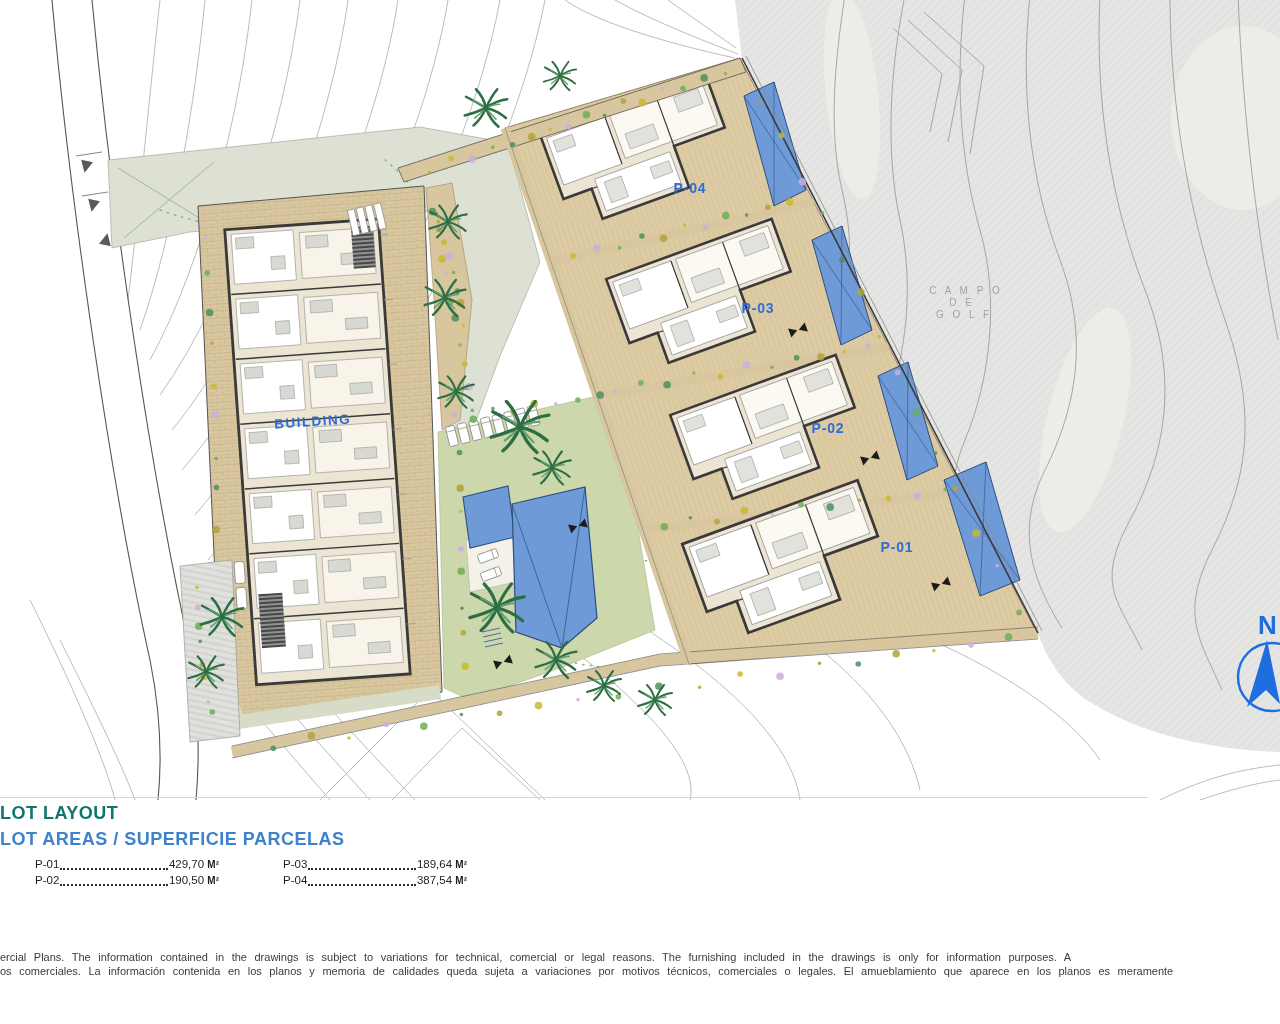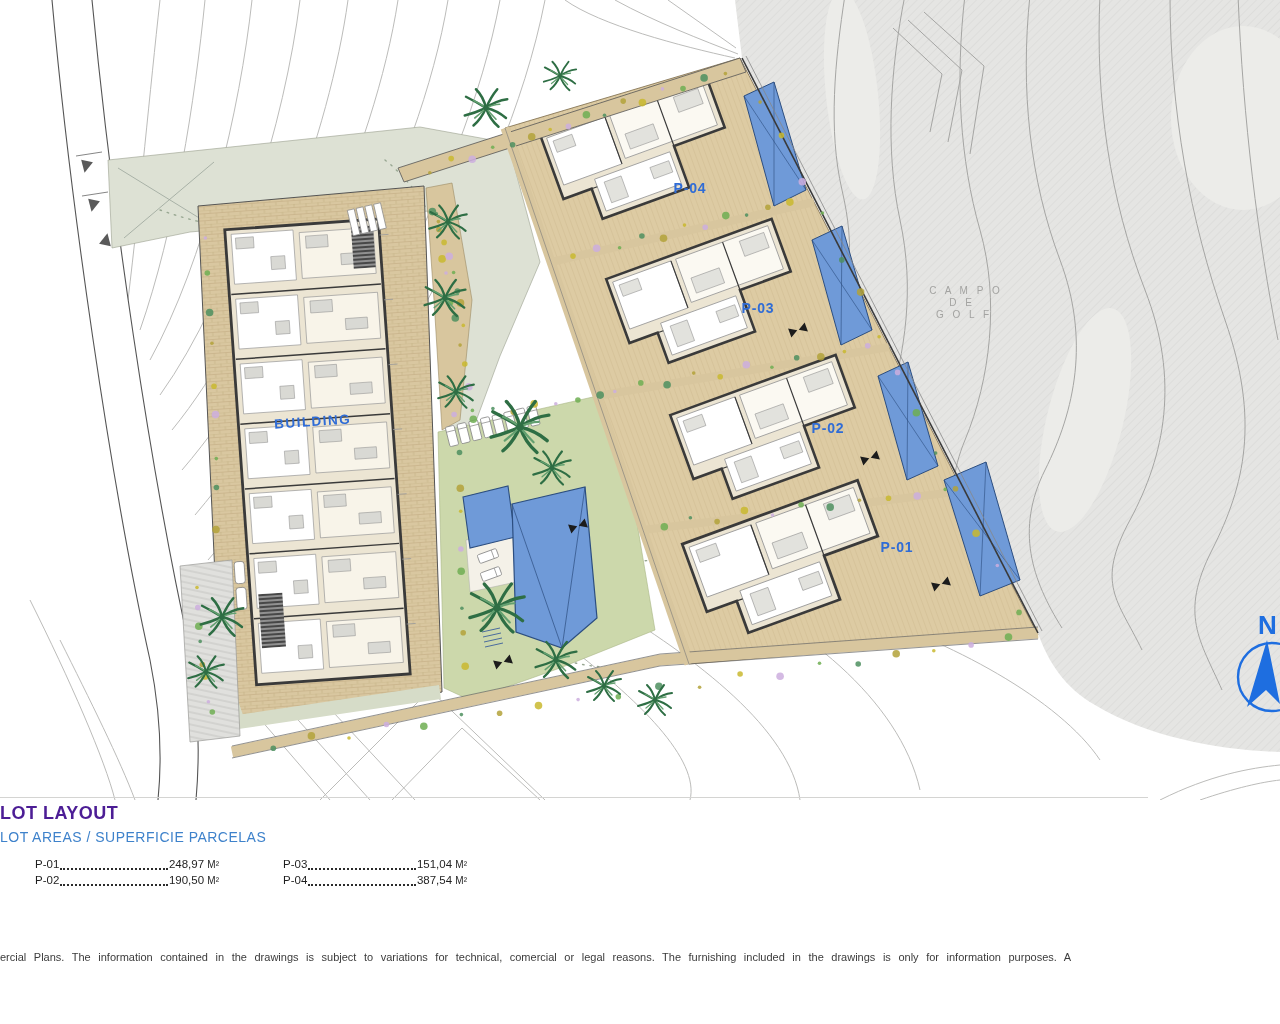--- a/index.html
+++ b/index.html
@@ -1,28 +1,28 @@
 <!DOCTYPE html>
 <html><head>
 <meta charset="utf-8">
 <style>
   html,body{margin:0;padding:0;background:#fff;width:1280px;height:1024px;overflow:hidden;
     font-family:"Liberation Sans",sans-serif;}
   #stage{position:relative;width:1280px;height:1024px;background:#fff;}
   #plansvg{position:absolute;left:0;top:0;}
   .sep-line{position:absolute;left:0;top:797px;width:1148px;height:1px;background:#d4d4d2;}
-  .title1{position:absolute;left:0;top:803px;font-size:18px;font-weight:bold;color:#4c1d95;letter-spacing:.5px;white-space:nowrap;}
-  .title2{position:absolute;left:0;top:829px;font-size:14px;font-weight:normal;color:#3e82cb;letter-spacing:.5px;white-space:nowrap;}
+  .title1{position:absolute;left:0;top:803px;font-size:18px;font-weight:bold;color:#0f766e;letter-spacing:.5px;white-space:nowrap;}
+  .title2{position:absolute;left:0;top:829px;font-size:18px;font-weight:bold;color:#3e82cb;letter-spacing:.5px;white-space:nowrap;}
   .legend-col{position:absolute;top:858px;width:184px;font-size:11.5px;color:#1f1f1f;}
   .legend-col.c1{left:35px;}
   .legend-col.c2{left:283px;}
   .legend-row{display:flex;align-items:flex-end;margin-bottom:4px;}
   .legend-row .dots{flex:1;border-bottom:2px dotted #2b2b2b;height:9px;margin:0 1px;}
   .legend-row .val{white-space:nowrap;}
-  .legend-row .unit{font-size:10px;}
+  .legend-row .unit{font-size:10px;font-weight:bold;}
   .disclaimer{position:absolute;left:0;top:951px;width:1280px;overflow:hidden;
     font-size:11px;line-height:13.6px;color:#3b3b3b;word-spacing:4.5px;white-space:nowrap;}
   .plot-label{font-weight:bold;fill:#2f6cd6;font-size:14px;letter-spacing:.8px;}
   .bldg-label{font-weight:bold;fill:#2f6cd6;font-size:13.5px;letter-spacing:1.5px;}
   .golf-label{fill:#a3a3a1;font-size:10px;letter-spacing:3px;}
   .north-label{fill:#1e6ee0;font-size:26px;font-weight:bold;}
 </style>
 </head>
 <body>
 
@@ -499,38 +499,39 @@
 
 <div class="sep-line"></div>
 
 <div class="title1">LOT LAYOUT</div>
 <div class="title2">LOT AREAS / SUPERFICIE PARCELAS</div>
 
 <div class="legend-col c1">
   <div class="legend-row">
     <span>P-01</span>
     <span class="dots"></span>
-    <span class="val"><span>248,97</span> <span class="unit">M²</span></span>
+    <span class="val"><span>429,70</span> <span class="unit">M²</span></span>
   </div>
   <div class="legend-row">
     <span>P-02</span>
     <span class="dots"></span>
     <span class="val"><span>190,50</span> <span class="unit">M²</span></span>
   </div>
 </div>
 <div class="legend-col c2">
   <div class="legend-row">
     <span>P-03</span>
     <span class="dots"></span>
-    <span class="val"><span>151,04</span> <span class="unit">M²</span></span>
+    <span class="val"><span>189,64</span> <span class="unit">M²</span></span>
   </div>
   <div class="legend-row">
     <span>P-04</span>
     <span class="dots"></span>
     <span class="val"><span>387,54</span> <span class="unit">M²</span></span>
   </div>
 </div>
 
 <div class="disclaimer">
   <div>ercial Plans. The information contained in the drawings is subject to variations for technical, comercial or legal reasons. The furnishing included in the drawings is only for information purposes. A</div>
+  <div>os comerciales. La información contenida en los planos y memoria de calidades queda sujeta a variaciones por motivos técnicos, comerciales o legales. El amueblamiento que aparece en los planos es meramente</div>
 </div>
 
 </div>
 
 </body></html>

